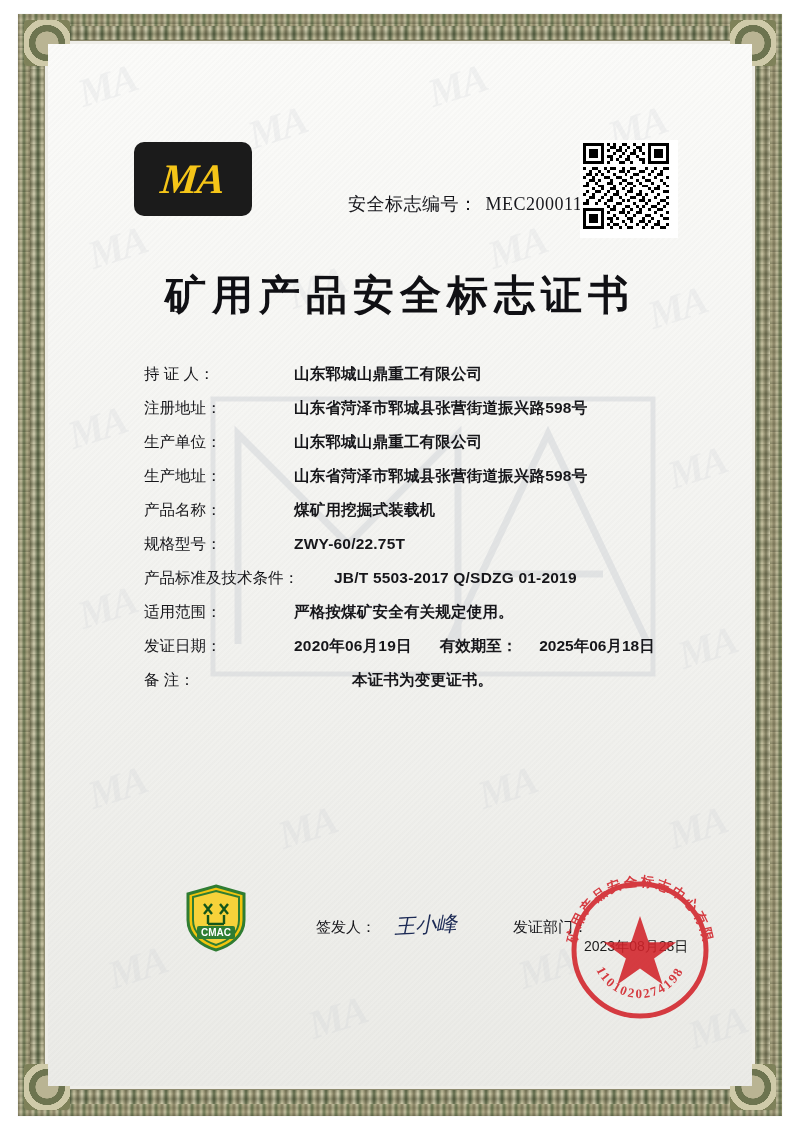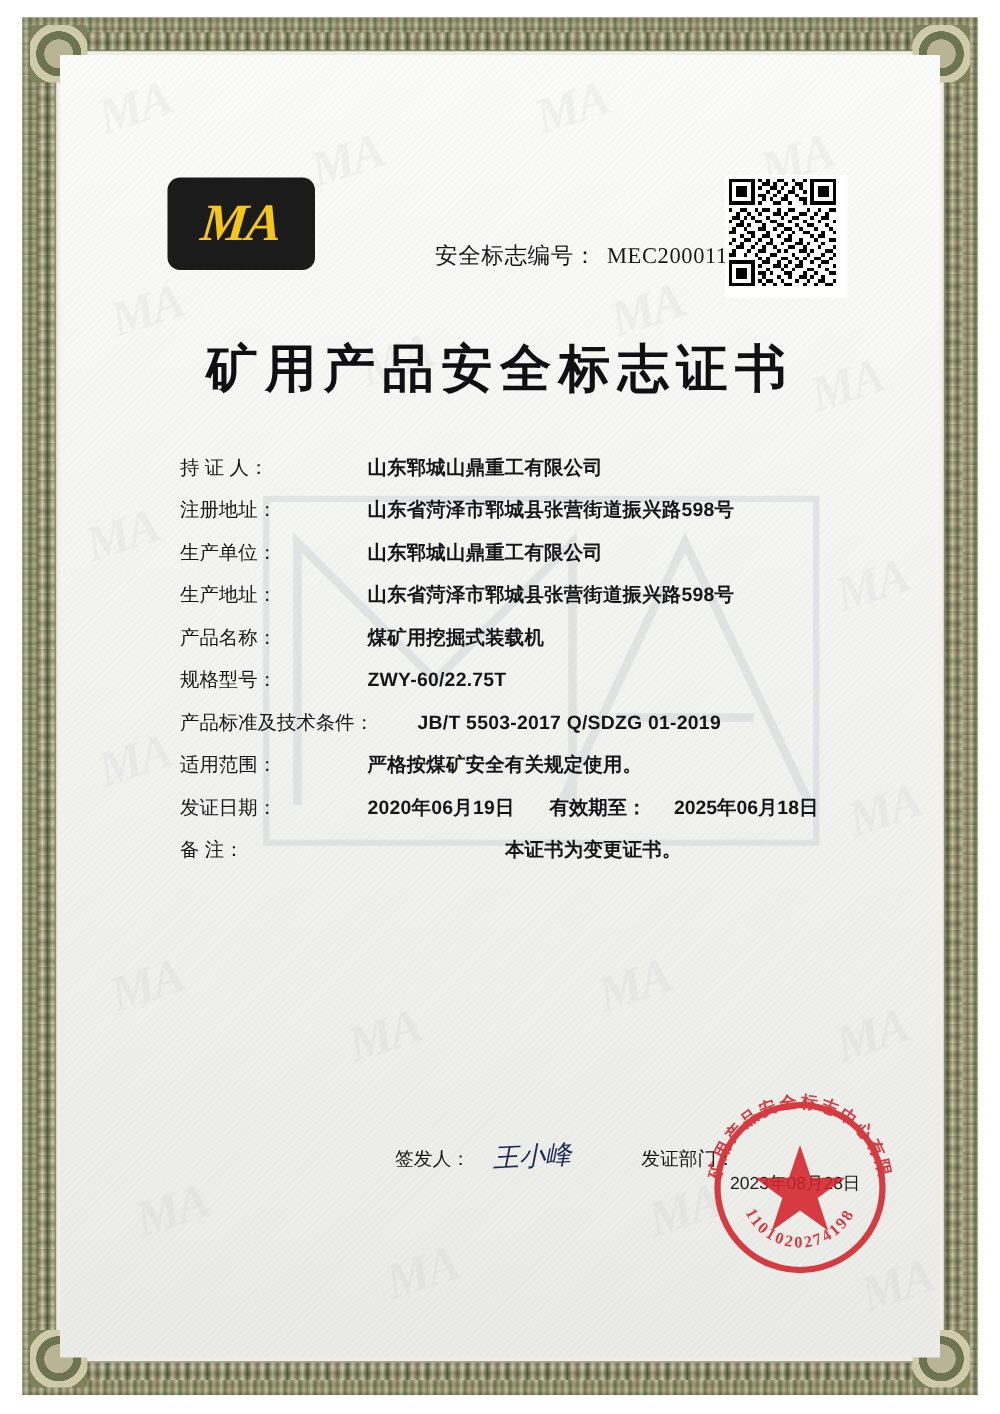--- a/index.html
+++ b/index.html
@@ -211,21 +211,21 @@
   .val.serif { font-family: Liberation Sans, sans-serif; }
   .row.dual .val2-label {
     margin-left: 28px;
     font-weight: bold;
   }
   .row.dual .val2 {
     margin-left: 22px;
     font-weight: bold;
   }
   .row.remark .val {
-    margin-left: 110px;
+    margin-left: 58px;
     text-align: center;
   }
 
   
   .para {
     position: absolute;
     left: 84px;
     right: 78px;
     top: 716px;
     font-size: 14.6px;
@@ -595,20 +595,33 @@
           <div class="val2-label">有效期至：</div>
           <div class="val2 serif">2025年06月18日</div>
         </div>
         <div class="row remark">
           <div class="lab">备    注：</div>
           <div class="val">本证书为变更证书。</div>
         </div>
       </div>
 
 
+      <div class="cmac">
+        <svg width="64" height="68" viewBox="0 0 64 68" xmlns="http://www.w3.org/2000/svg">
+          <path d="M32 2 L60 10 V36 C60 52 46 62 32 66 C18 62 4 52 4 36 V10 Z" fill="#f2c40d" stroke="#2f7d32" stroke-width="3"></path>
+          <path d="M32 7 L55 13 V36 C55 49 44 57 32 61 C20 57 9 49 9 36 V13 Z" fill="#f7d23a" stroke="#2f7d32" stroke-width="2"></path>
+          <g stroke="#14561a" stroke-width="2.4" fill="none">
+            <path d="M20 20 L28 30 M28 20 L20 30"></path>
+            <path d="M36 20 L44 30 M44 20 L36 30"></path>
+            <path d="M24 31 L24 40 M40 31 L40 40 M24 40 L40 40"></path>
+          </g>
+          <rect x="13" y="42" width="38" height="13" rx="2" fill="#2f7d32"></rect>
+          <text x="32" y="52" font-family="Liberation Sans, sans-serif" font-size="10" font-weight="bold" fill="#ffffff" text-anchor="middle">CMAC</text>
+        </svg>
+      </div>
 
       <div class="sign-row">
         <span class="sign-label">签发人：</span>
         <span class="sign-name">王小峰</span>
         <span class="issuer-label">发证部门：</span>
       </div>
 
       <div class="issue-date">2023年08月28日</div>
 
       <div class="seal">

